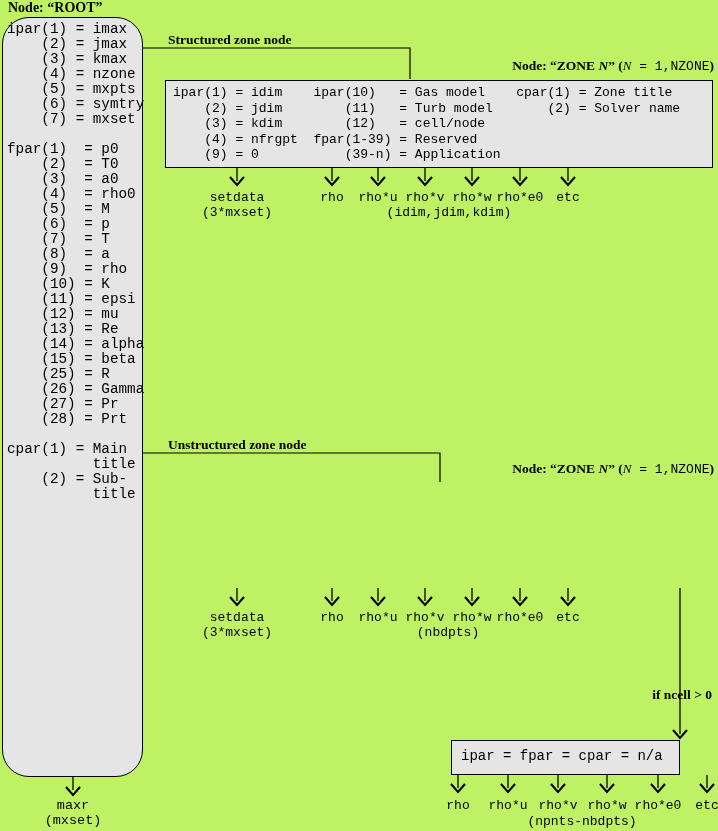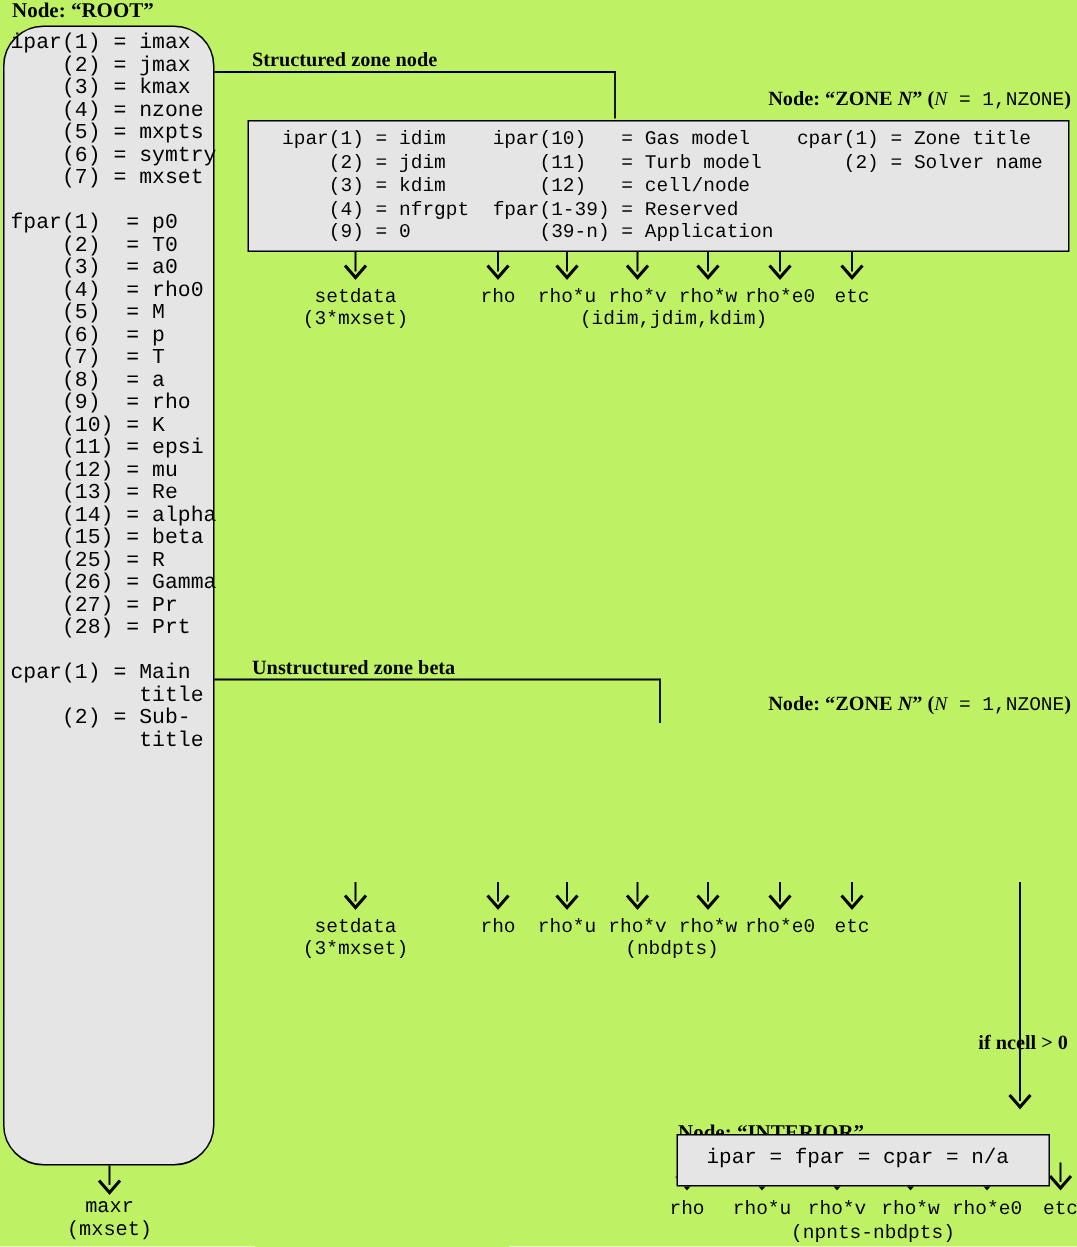--- a/index.html
+++ b/index.html
@@ -4,23 +4,23 @@
 <style>
   html,body{margin:0;padding:0;background:#fff;}
   .canvas{position:relative;width:718px;height:831px;background:#bef264;color:#000;overflow:hidden;}
   svg.overlay{position:absolute;left:0;top:0;width:718px;height:831px;}
   svg .conn{stroke:#000;stroke-width:1.2px;fill:none;}
   svg .shaft{stroke:#000;stroke-width:1.3px;fill:none;}
   svg .head{stroke:#000;stroke-width:2.1px;fill:none;stroke-linecap:butt;}
   pre.box{position:absolute;margin:0;background:#e5e5e5;border:1.5px solid #000;box-sizing:border-box;
           font-family:"Liberation Mono","DejaVu Sans Mono",monospace;color:#000;}
   #root-box{left:2px;top:17px;width:141px;height:760px;font-size:14.3px;line-height:15px;padding:4px 0 0 4px;border-width:1.2px;border-radius:27px;}
-  #structured-box{left:165px;top:80px;width:548px;height:88px;font-size:13px;line-height:15.5px;padding:4px 0 0 22px;}
+  #structured-box{left:165px;top:80px;width:548px;height:88px;font-size:13px;line-height:15.5px;padding:4px 0 0 7px;}
   #unstructured-box{left:165px;top:483px;width:548px;height:105px;font-size:13px;line-height:15.5px;padding:4px 0 0 7px;}
-  #interior-box{left:451px;top:756px;width:249px;height:35px;font-size:14px;line-height:17px;padding:7px 0 0 19px;}
+  #interior-box{left:451px;top:740px;width:229px;height:35px;font-size:14px;line-height:17px;padding:7px 0 0 9px;}
   .serif-b{position:absolute;font-family:"Liberation Serif","DejaVu Serif",serif;font-weight:bold;
            font-size:13.5px;white-space:nowrap;color:#000;}
   .big{font-size:14px;}
   .zone-title{position:absolute;right:4px;text-align:right;white-space:nowrap;
               font-family:"Liberation Serif","DejaVu Serif",serif;font-weight:bold;font-size:13.5px;}
   .tmono{font-family:"Liberation Mono","DejaVu Sans Mono",monospace;font-weight:normal;font-size:13px;}
   .tserif-i{font-style:italic;}
   .tserif-i-n{font-family:"Liberation Serif","DejaVu Serif",serif;font-weight:normal;font-style:italic;font-size:13px;}
   .mlabel{position:absolute;transform:translateX(-50%);font-family:"Liberation Mono","DejaVu Sans Mono",monospace;
           font-size:13px;line-height:14px;white-space:nowrap;color:#000;}
@@ -144,21 +144,21 @@
   <div class="mlabel" style="left:237px;top:191px;">setdata</div>
   <div class="mlabel" style="left:332px;top:191px;">rho</div>
   <div class="mlabel" style="left:378px;top:191px;">rho*u</div>
   <div class="mlabel" style="left:425px;top:191px;">rho*v</div>
   <div class="mlabel" style="left:472px;top:191px;">rho*w</div>
   <div class="mlabel" style="left:520px;top:191px;">rho*e0</div>
   <div class="mlabel" style="left:568px;top:191px;">etc</div>
   <div class="mlabel" style="left:237px;top:206px;">(3*mxset)</div>
   <div class="mlabel" style="left:449px;top:206px;text-align:right;">(idim,jdim,kdim)</div>
 
-  <div class="serif-b" style="left:168px;top:437px;">Unstructured zone beta</div>
+  <div class="serif-b" style="left:168px;top:437px;">Unstructured zone node</div>
   <div class="zone-title" style="top:461px;"><span>Node: “ZONE </span><span class="tserif-i">N</span><span>” (</span><span class="tserif-i-n">N</span><span class="tmono"> = 1,</span><span class="tmono">NZONE</span><span>)</span></div>
   <div class="mlabel" style="left:237px;top:611px;">setdata</div>
   <div class="mlabel" style="left:332px;top:611px;">rho</div>
   <div class="mlabel" style="left:378px;top:611px;">rho*u</div>
   <div class="mlabel" style="left:425px;top:611px;">rho*v</div>
   <div class="mlabel" style="left:472px;top:611px;">rho*w</div>
   <div class="mlabel" style="left:520px;top:611px;">rho*e0</div>
   <div class="mlabel" style="left:568px;top:611px;">etc</div>
   <div class="mlabel" style="left:237px;top:626px;">(3*mxset)</div>
   <div class="mlabel" style="left:448px;top:626px;">(nbdpts)</div>

